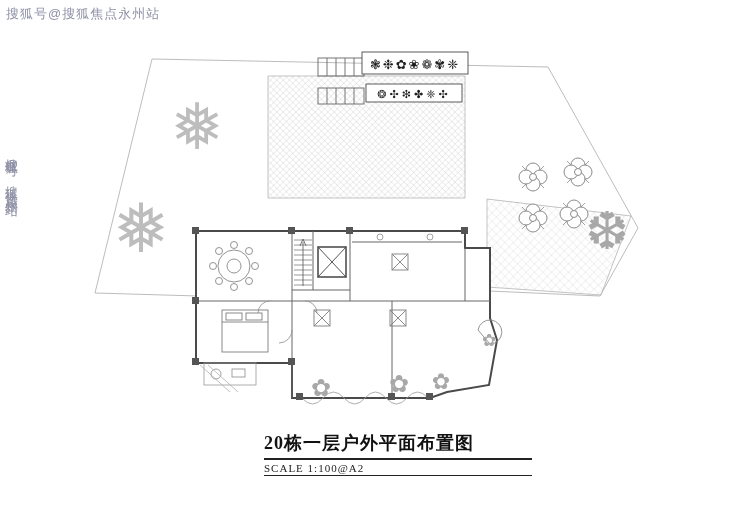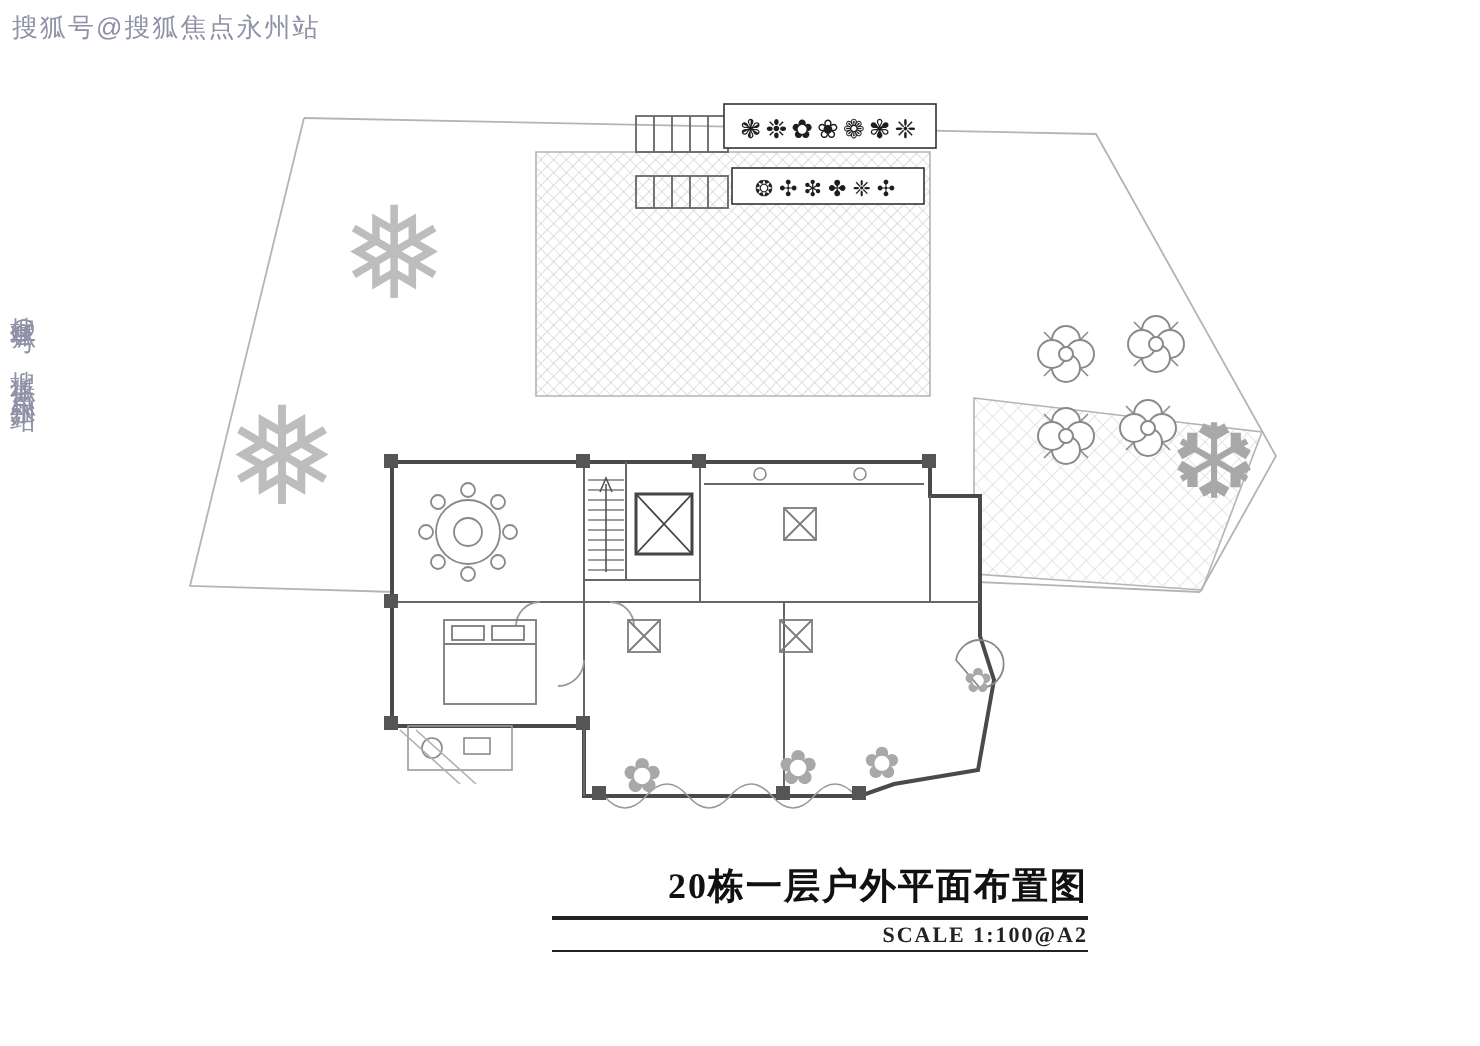--- a/index.html
+++ b/index.html
@@ -2,26 +2,26 @@
 <html><head>
 <meta charset="utf-8">
 <style>
   html,body{margin:0;padding:0;background:#fff;}
   .page{position:relative;width:740px;height:523px;background:#ffffff;overflow:hidden;
         font-family:"Liberation Sans",sans-serif;}
   .wm-top{position:absolute;left:6px;top:5px;font-size:13px;color:#8f91a6;letter-spacing:1px;}
   .wm-left{position:absolute;left:2px;top:148px;font-size:13px;color:#8f91a6;
            writing-mode:vertical-rl;text-orientation:upright;letter-spacing:3px;}
   .plan-svg{position:absolute;left:0;top:0;}
-  .titleblock{position:absolute;left:276px;top:431px;width:268px;text-align:right;}
+  .titleblock{position:absolute;left:264px;top:431px;width:268px;text-align:left;}
   .tb-title{font-family:"Liberation Serif",serif;font-size:18px;font-weight:bold;color:#111;
             letter-spacing:1px;white-space:nowrap;}
   .rule-thick{height:0;border-bottom:2px solid #222;margin-top:3px;}
   .tb-scale{font-family:"Liberation Serif",serif;font-size:11px;color:#222;letter-spacing:1px;
-            padding:2px 0 1px 0;font-weight:bold;}
+            padding:2px 0 1px 0;}
   .rule-thin{height:0;border-bottom:1px solid #222;}
 </style>
 </head>
 <body>
 
 <div class="page">
 
   <svg class="plan-svg" width="740" height="523" viewBox="0 0 740 523">
     <defs>
       <pattern id="crosshatch" width="4.5" height="4.5" patternUnits="userSpaceOnUse" patternTransform="rotate(45)">

